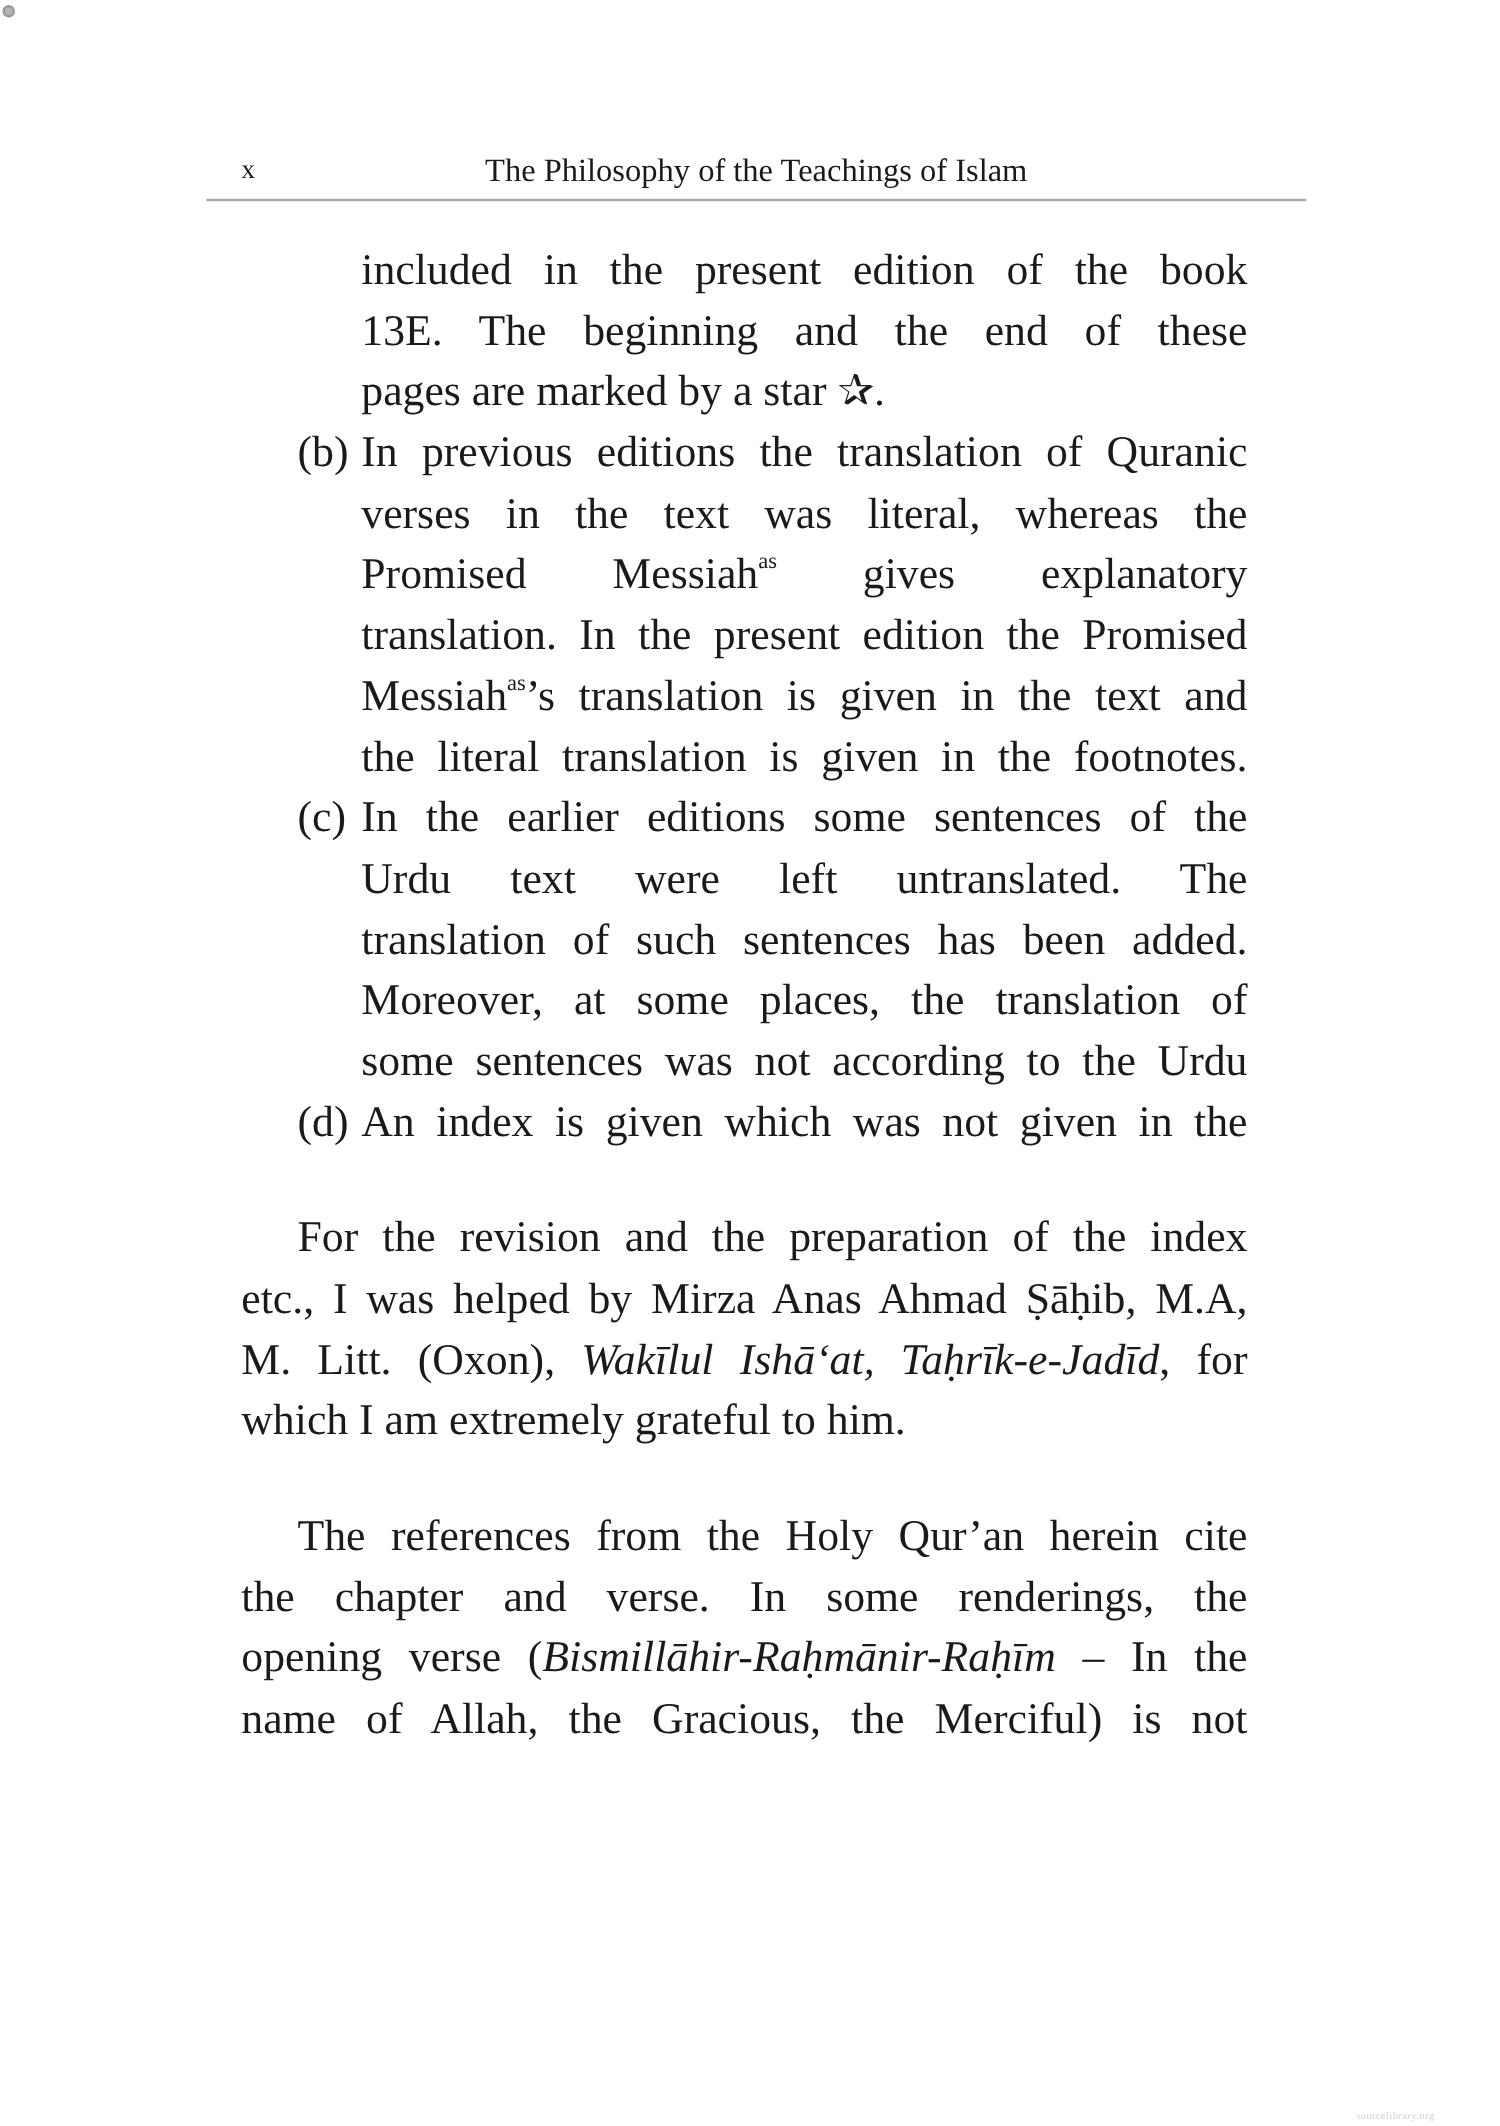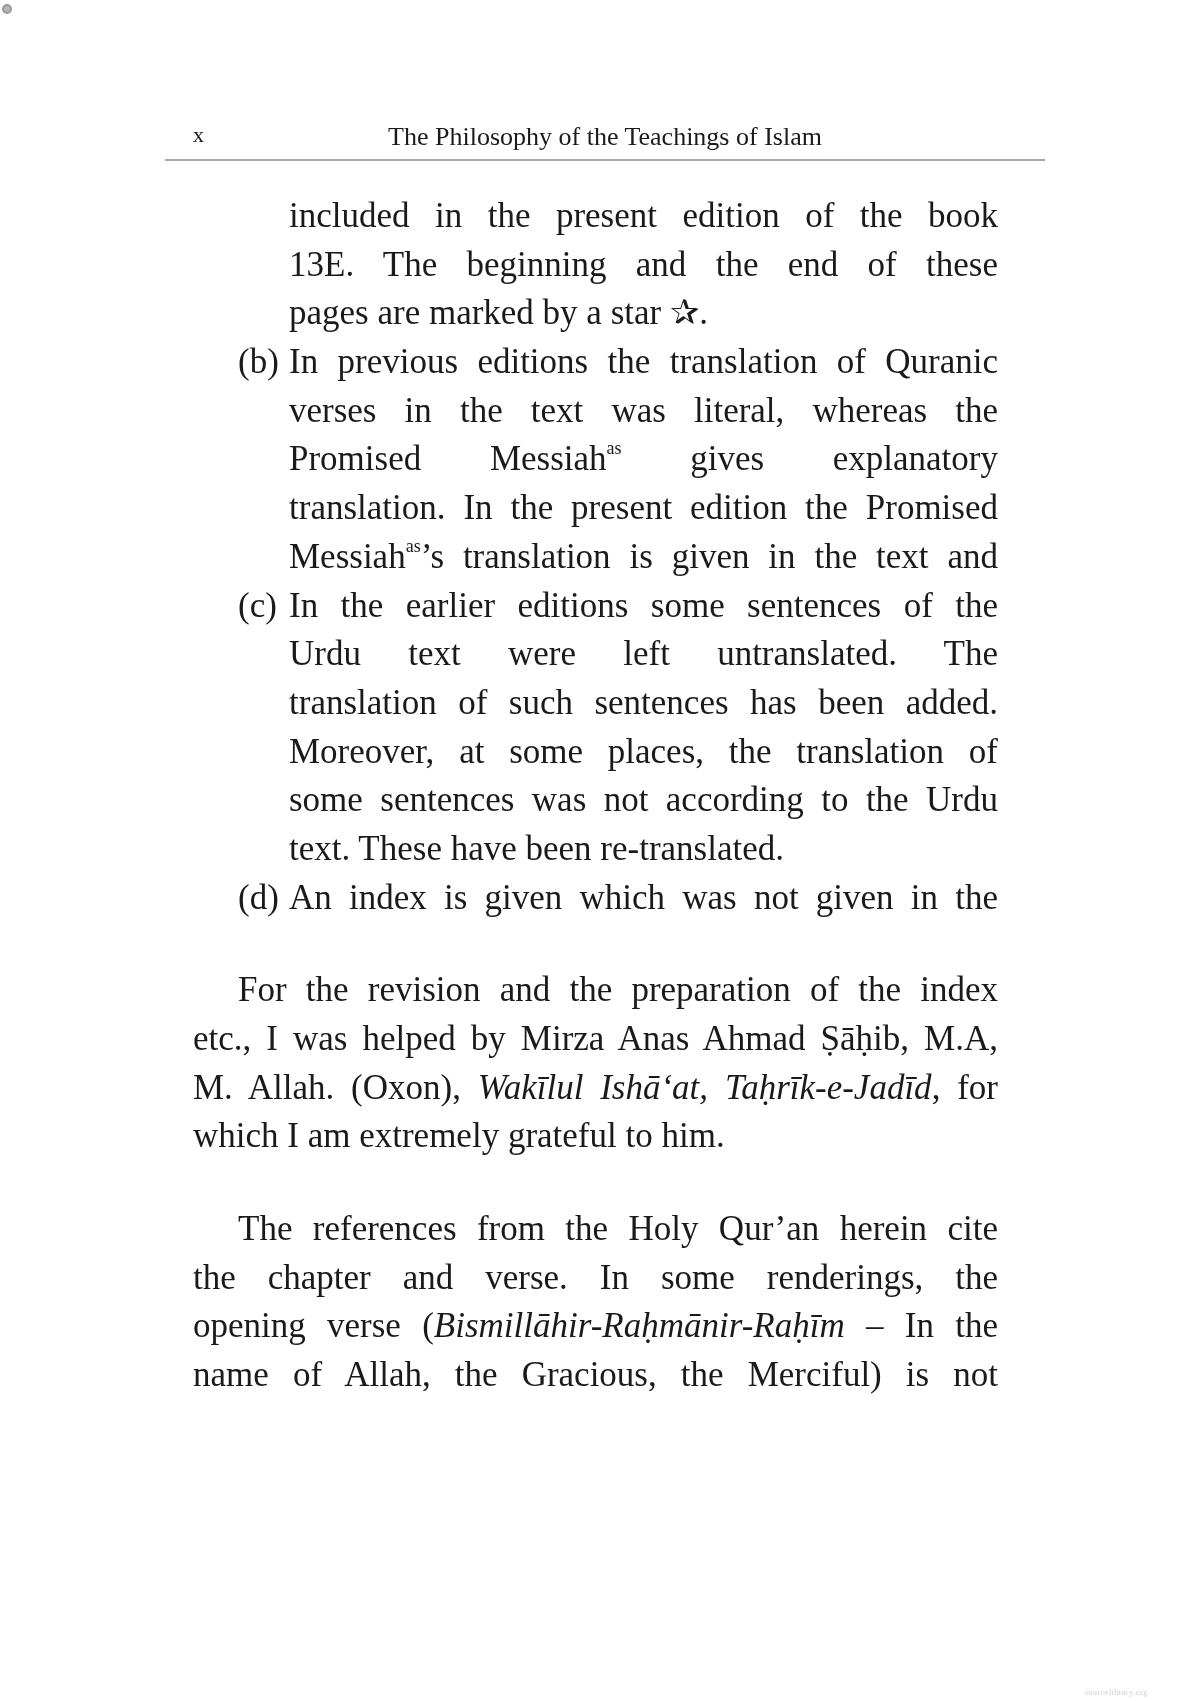--- a/index.html
+++ b/index.html
@@ -40,41 +40,41 @@
     <span class="line ind last">pages are marked by a star ✰.</span>
   </div>
 
   <div class="item">
     <span class="label">(b)</span>
     <span class="line ind">In previous editions the translation of Quranic</span>
     <span class="line ind">verses in the text was literal, whereas the</span>
     <span class="line ind"><span>Promised Messiah</span><sup>as</sup> <span>gives explanatory</span></span>
     <span class="line ind">translation. In the present edition the Promised</span>
     <span class="line ind"><span>Messiah</span><sup>as</sup><span>’s translation is given in the text and</span></span>
+    <span class="line ind">the literal translation is given in the footnotes.</span>
   </div>
 
   <div class="item">
     <span class="label">(c)</span>
     <span class="line ind">In the earlier editions some sentences of the</span>
     <span class="line ind">Urdu text were left untranslated. The</span>
     <span class="line ind">translation of such sentences has been added.</span>
     <span class="line ind">Moreover, at some places, the translation of</span>
     <span class="line ind">some sentences was not according to the Urdu</span>
-    <span class="line ind last">text. These have been re-translated.</span>
   </div>
 
   <div class="item">
     <span class="label">(d)</span>
     <span class="line ind">An index is given which was not given in the</span>
   </div>
 
   <div>
     <span class="line para-first">For the revision and the preparation of the index</span>
     <span class="line">etc., I was helped by Mirza Anas Ahmad Ṣāḥib, M.A,</span>
-    <span class="line"><span>M. Allah. (Oxon),</span> <i>Wakīlul Ishā‘at, Taḥrīk-e-Jadīd</i><span>, for</span></span>
+    <span class="line"><span>M. Litt. (Oxon),</span> <i>Wakīlul Ishā‘at, Taḥrīk-e-Jadīd</i><span>, for</span></span>
     <span class="line last">which I am extremely grateful to him.</span>
   </div>
 
   <div>
     <span class="line para-first">The references from the Holy Qur’an herein cite</span>
     <span class="line">the chapter and verse. In some renderings, the</span>
     <span class="line"><span>opening verse (</span><i>Bismillāhir-Raḥmānir-Raḥīm</i> <span>– In the</span></span>
     <span class="line">name of Allah, the Gracious, the Merciful) is not</span>
   </div>
 </div>

